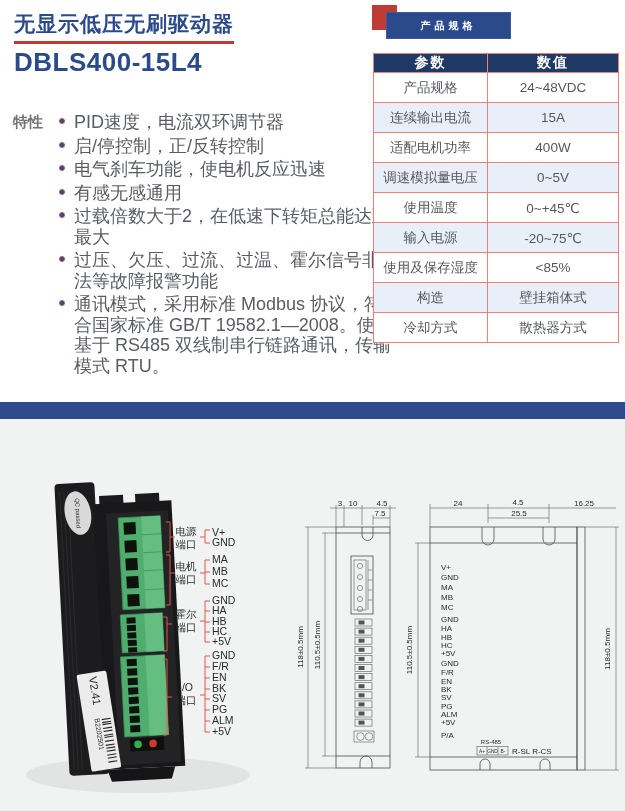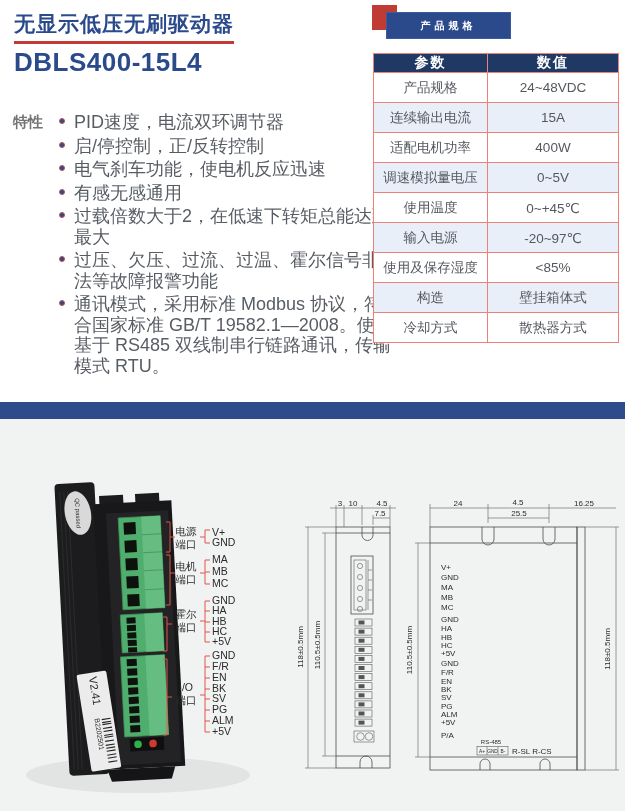--- a/index.html
+++ b/index.html
@@ -119,21 +119,21 @@
           <tr>
               <td>调速模拟量电压</td>
               <td>0~5V</td>
             </tr>
           <tr>
               <td>使用温度</td>
               <td>0~+45℃</td>
             </tr>
           <tr>
               <td>输入电源</td>
-              <td>-20~97℃</td>
+              <td>-20~75℃</td>
             </tr>
           <tr>
               <td>使用及保存湿度</td>
               <td>&lt;85%</td>
             </tr>
           <tr>
               <td>构造</td>
               <td>壁挂箱体式</td>
             </tr>
           <tr>

